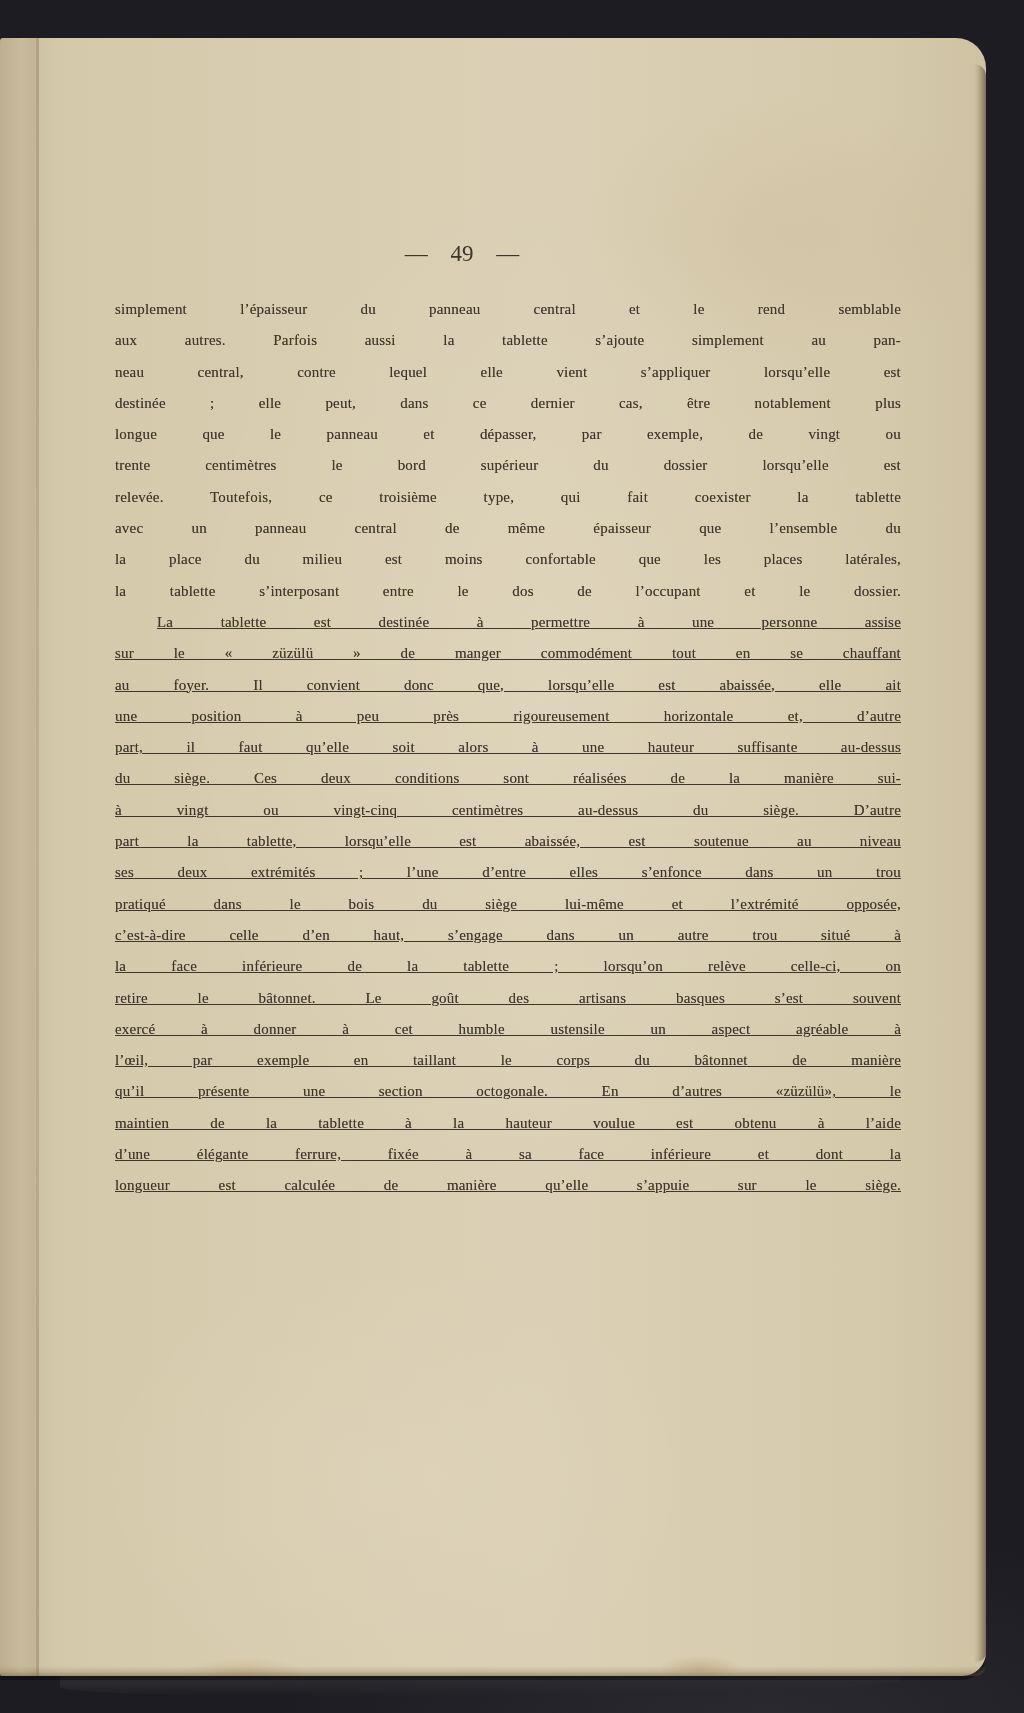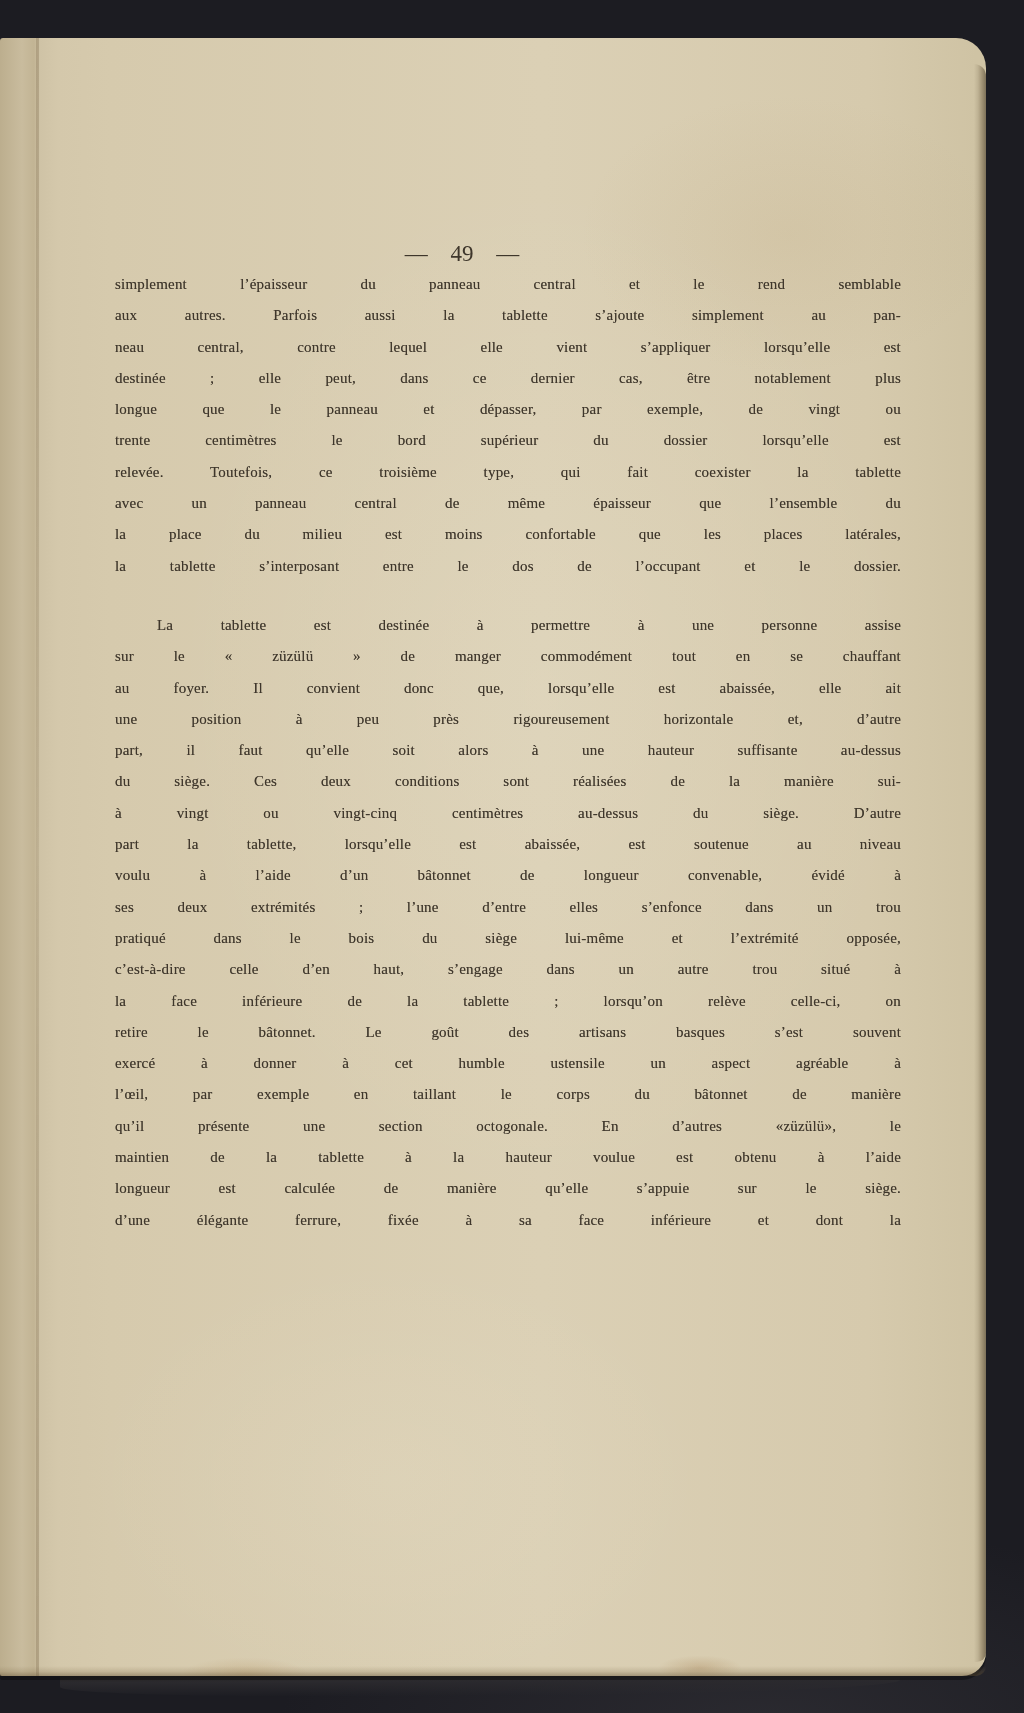--- a/index.html
+++ b/index.html
@@ -91,25 +91,25 @@
     position: absolute;
     left: 115px; top: 200px;
     width: 786px;
     color: var(--ink);
   }
   .page-number {
     font-size: 23px;
     line-height: 31px;
     text-align: center;
     word-spacing: 17px;
-    margin-bottom: 0;
+    margin-bottom: 25px;
     transform: translateX(-46px);
   }
   .paragraph { margin: 0; }
-  .paragraph + .paragraph { margin-top: 28px; }
+  .paragraph + .paragraph { margin-top: 0; text-decoration: underline; }
   .line {
     font-size: 15px;
     line-height: 31.3px;
     text-align: justify;
     text-align-last: justify;
     white-space: normal;
     letter-spacing: 0.2px;
     text-shadow: 0 0 0.5px rgba(62,54,43,0.55);
   }
   .paragraph.indent .line:first-child { text-indent: 42px; }
@@ -140,29 +140,28 @@
           </div>
           <div class="paragraph indent">
             <div class="line">La tablette est destinée à permettre à une personne assise</div>
             <div class="line">sur le « züzülü » de manger commodément tout en se chauffant</div>
             <div class="line">au foyer. Il convient donc que, lorsqu’elle est abaissée, elle ait</div>
             <div class="line">une position à peu près rigoureusement horizontale et, d’autre</div>
             <div class="line">part, il faut qu’elle soit alors à une hauteur suffisante au-dessus</div>
             <div class="line">du siège. Ces deux conditions sont réalisées de la manière sui-</div>
             <div class="line">à vingt ou vingt-cinq centimètres au-dessus du siège. D’autre</div>
             <div class="line">part la tablette, lorsqu’elle est abaissée, est soutenue au niveau</div>
-            <div class="line">voulu à l’aide d’un bâtonnet de longueur convenable, évidé à</div>
             <div class="line">ses deux extrémités ; l’une d’entre elles s’enfonce dans un trou</div>
             <div class="line">pratiqué dans le bois du siège lui-même et l’extrémité opposée,</div>
             <div class="line">c’est-à-dire celle d’en haut, s’engage dans un autre trou situé à</div>
             <div class="line">la face inférieure de la tablette ; lorsqu’on relève celle-ci, on</div>
             <div class="line">retire le bâtonnet. Le goût des artisans basques s’est souvent</div>
             <div class="line">exercé à donner à cet humble ustensile un aspect agréable à</div>
             <div class="line">l’œil, par exemple en taillant le corps du bâtonnet de manière</div>
             <div class="line">qu’il présente une section octogonale. En d’autres «züzülü», le</div>
             <div class="line">maintien de la tablette à la hauteur voulue est obtenu à l’aide</div>
+            <div class="line">d’une élégante ferrure, fixée à sa face inférieure et dont la</div>
             <div class="line">longueur est calculée de manière qu’elle s’appuie sur le siège.</div>
-            <div class="line">d’une élégante ferrure, fixée à sa face inférieure et dont la</div>
           </div>
         </div>
     </div>
   </div>
 </div>
 
 </body></html>

